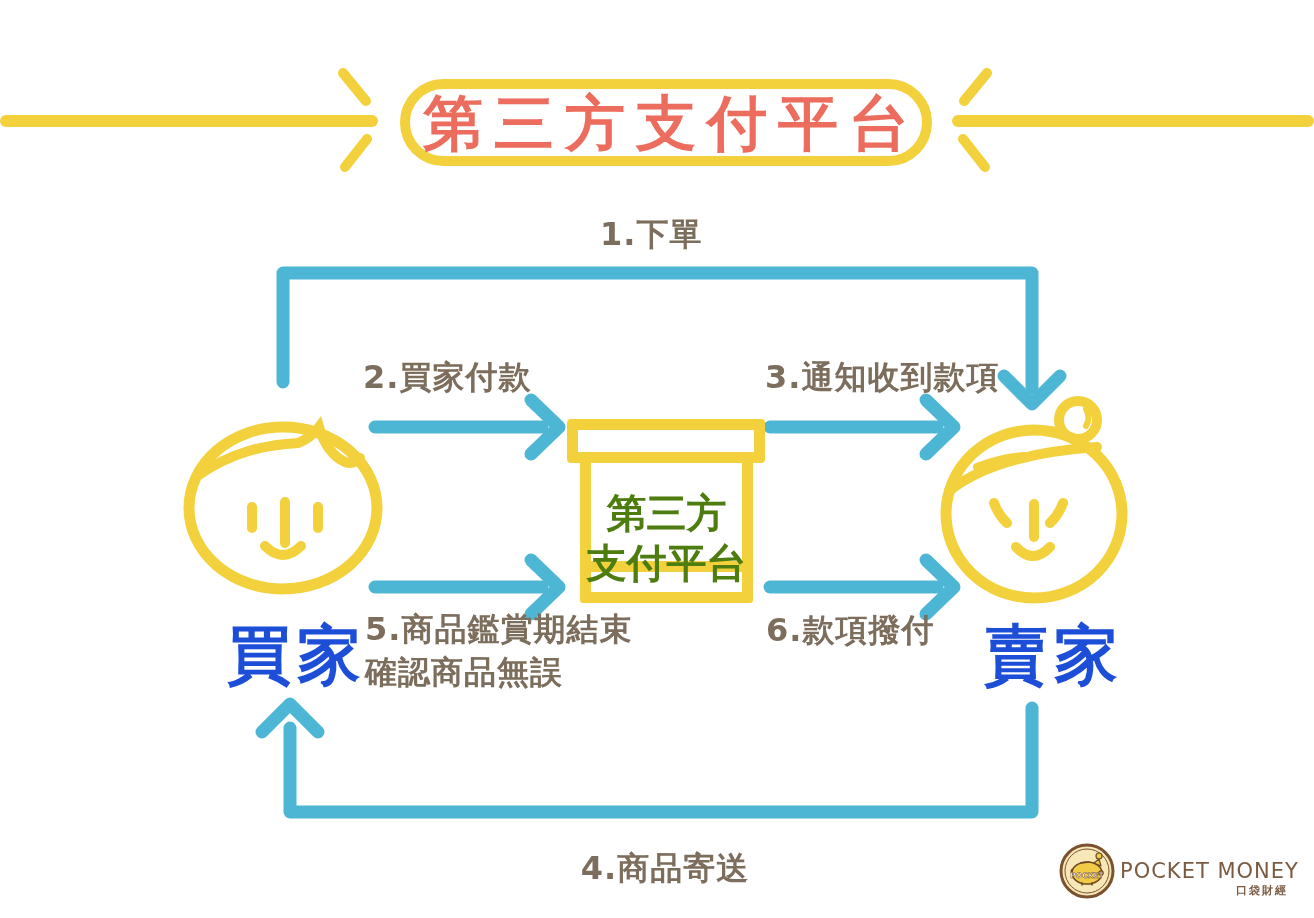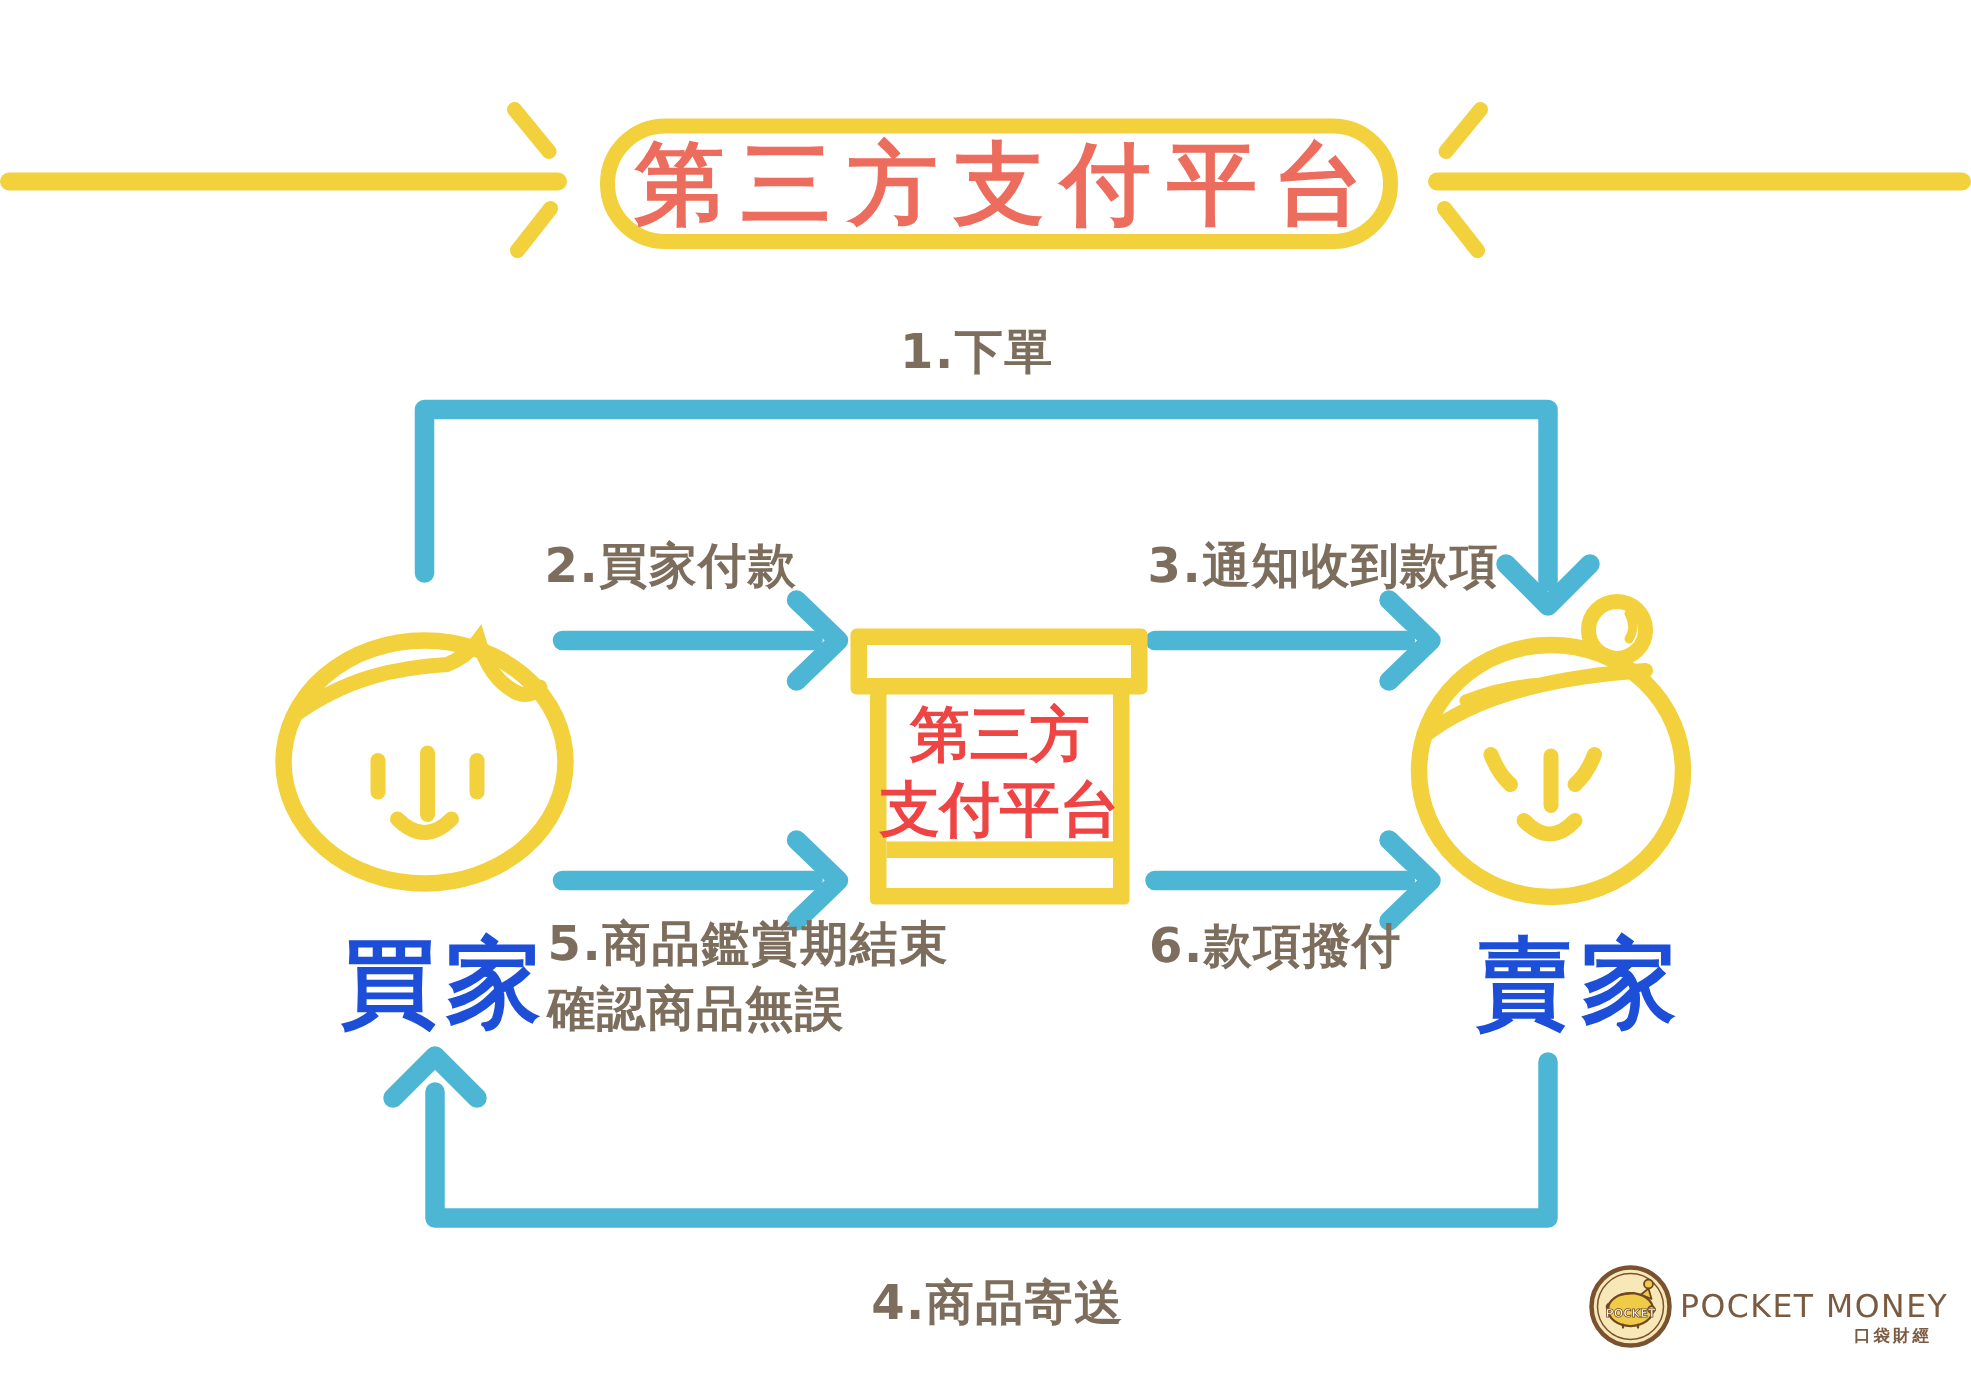--- a/index.html
+++ b/index.html
@@ -21,22 +21,22 @@
     white-space:nowrap;line-height:1;
   }
   
   #lineart{position:absolute;left:0;top:0;z-index:1;}
   
   .pbox{position:absolute;box-sizing:border-box;background:#fff;border:11px solid #F2D13C;z-index:2;}
   #pbox-body{left:580px;top:448px;width:173px;height:155px;border-radius:3px;}
   #pbox-lid{left:567px;top:419px;width:198px;height:44px;border-radius:4px;}
   #pbox-innerline{position:absolute;left:591px;top:561px;width:151px;height:11px;background:#F2D13C;z-index:2;}
   #pbox-text{
-    position:absolute;left:574px;top:465px;width:185px;z-index:2;text-align:center;
-    color:#ef4444;font-weight:bold;font-size:40px;line-height:50px;white-space:nowrap;
+    position:absolute;left:574px;top:488px;width:185px;z-index:2;text-align:center;
+    color:#4d7c0f;font-weight:bold;font-size:40px;line-height:50px;white-space:nowrap;
   }
   
   .step-label{
     position:absolute;color:#7C6D5C;font-weight:bold;font-size:32px;line-height:44px;
     letter-spacing:1px;white-space:nowrap;z-index:2;
   }
   #label-step1{left:600px;top:212px;}
   #label-step2{left:363px;top:355px;}
   #label-step3{left:765px;top:355px;}
   #label-step4{left:540px;top:834px;width:250px;text-align:center;margin-top:12px;}

